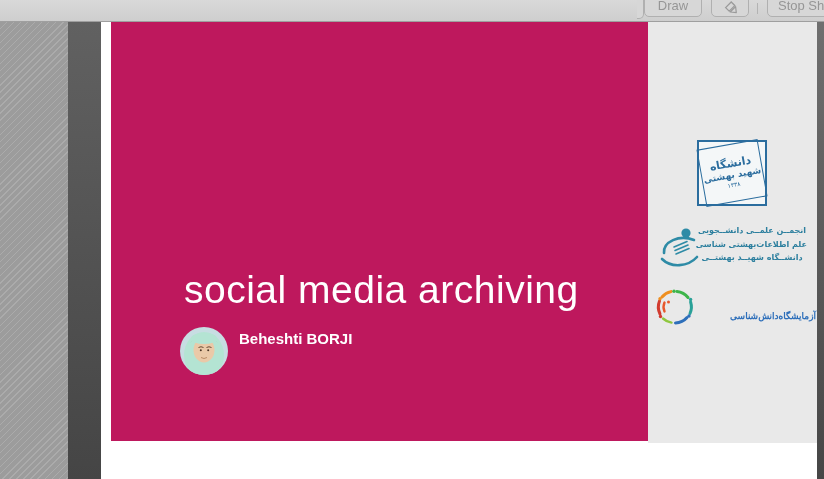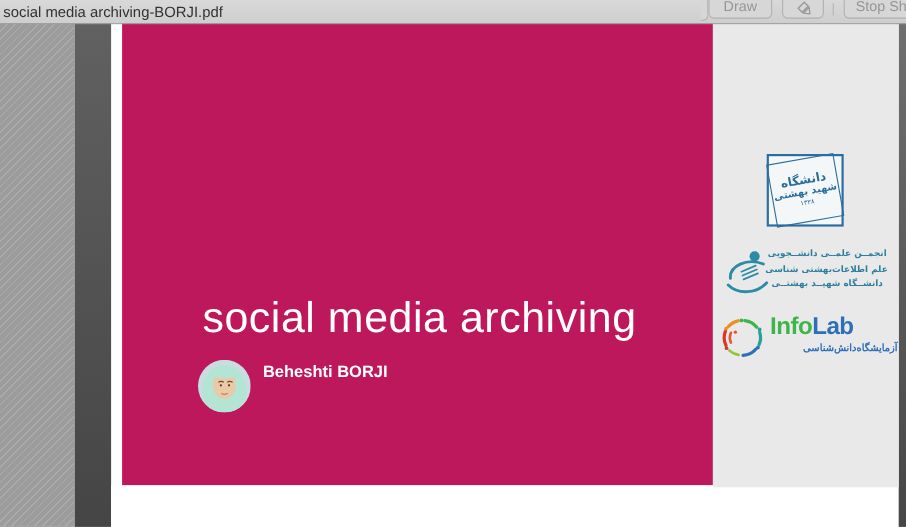--- a/index.html
+++ b/index.html
@@ -89,21 +89,20 @@
     position:absolute;left:46px;top:27px;width:116px;text-align:right;direction:rtl;
     font-size:9px;font-weight:700;color:#2e6fba;font-family:Liberation Sans, sans-serif;white-space:nowrap;
   }
 </style>
 </head>
 <body>
 
 <div class="screen">
 
   <div class="titlebar">
-    <span class="filename">social media archiving-BORJI.pdf</span>
     <div class="btn-edge"></div>
     <button class="tb-btn btn-draw">Draw</button>
     <button class="tb-btn btn-pen">
       <span>
         <svg class="pen-svg" width="15" height="15" viewBox="0 0 15 15">
           <path d="M2.6 8.6 L8.2 3 L11.8 6.6 L6.2 12.2 Z" fill="none" stroke="#9a9a9a" stroke-width="1.3"></path>
           <path d="M7.2 13 L12.6 7.6 L13.3 13.6 Z" fill="none" stroke="#9a9a9a" stroke-width="1.2" stroke-linejoin="round"></path>
         </svg>
       </span>
     </button>
@@ -176,19 +175,18 @@
           <path d="M33 31.5 A16 16 0 0 1 21.5 37" fill="none" stroke="#2e6fba" stroke-width="3" stroke-linecap="round"></path>
           <path d="M17.5 36.6 A16 16 0 0 1 9 32.5" fill="none" stroke="#8fc73e" stroke-width="2.4" stroke-linecap="round"></path>
           <circle cx="20" cy="5.3" r="1.7" fill="#3db54a"></circle>
           <circle cx="36.6" cy="13.5" r="1.7" fill="#2aa198"></circle>
           <circle cx="35" cy="30" r="1.7" fill="#2e6fba"></circle>
           <circle cx="6.5" cy="30.5" r="1.7" fill="#d23b2f"></circle>
           <circle cx="6" cy="12.8" r="1.7" fill="#ef8f1f"></circle>
           <circle cx="14.5" cy="16" r="1.5" fill="#e8572c"></circle>
         </svg>
       </span>
-      <div class="infolab-name"><span class="info-part">Info</span><span class="lab-part">Lab</span></div>
       <div class="infolab-sub">آزمایشگاه‌دانش‌شناسی</div>
     </div>
 
   </div>
 
 </div>
 
 </body></html>

